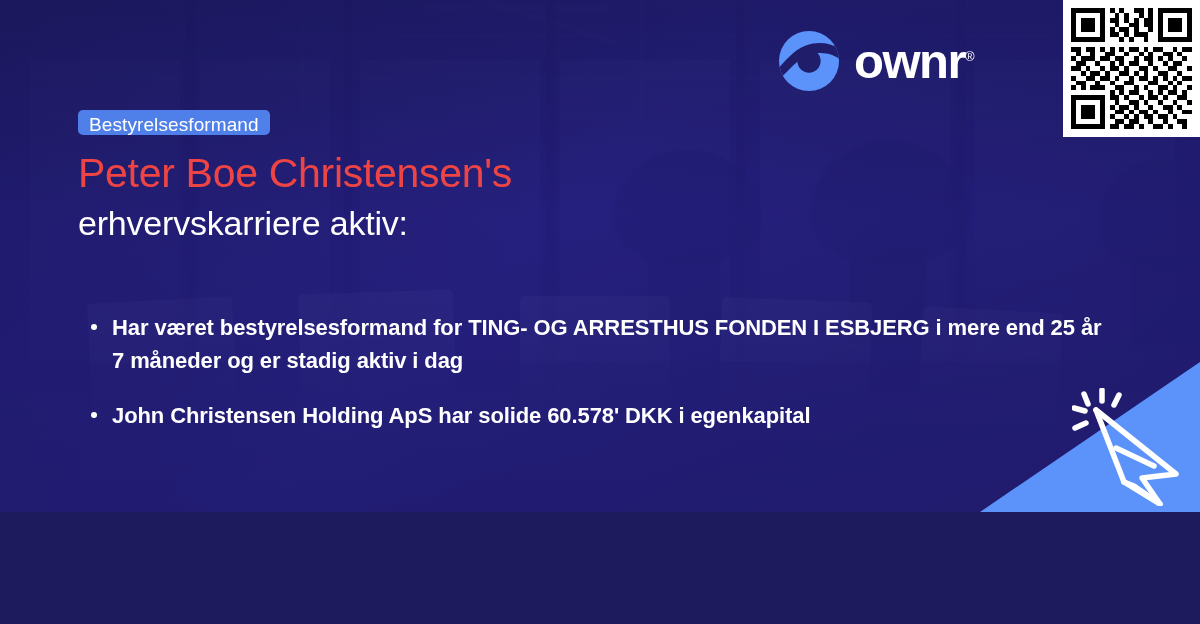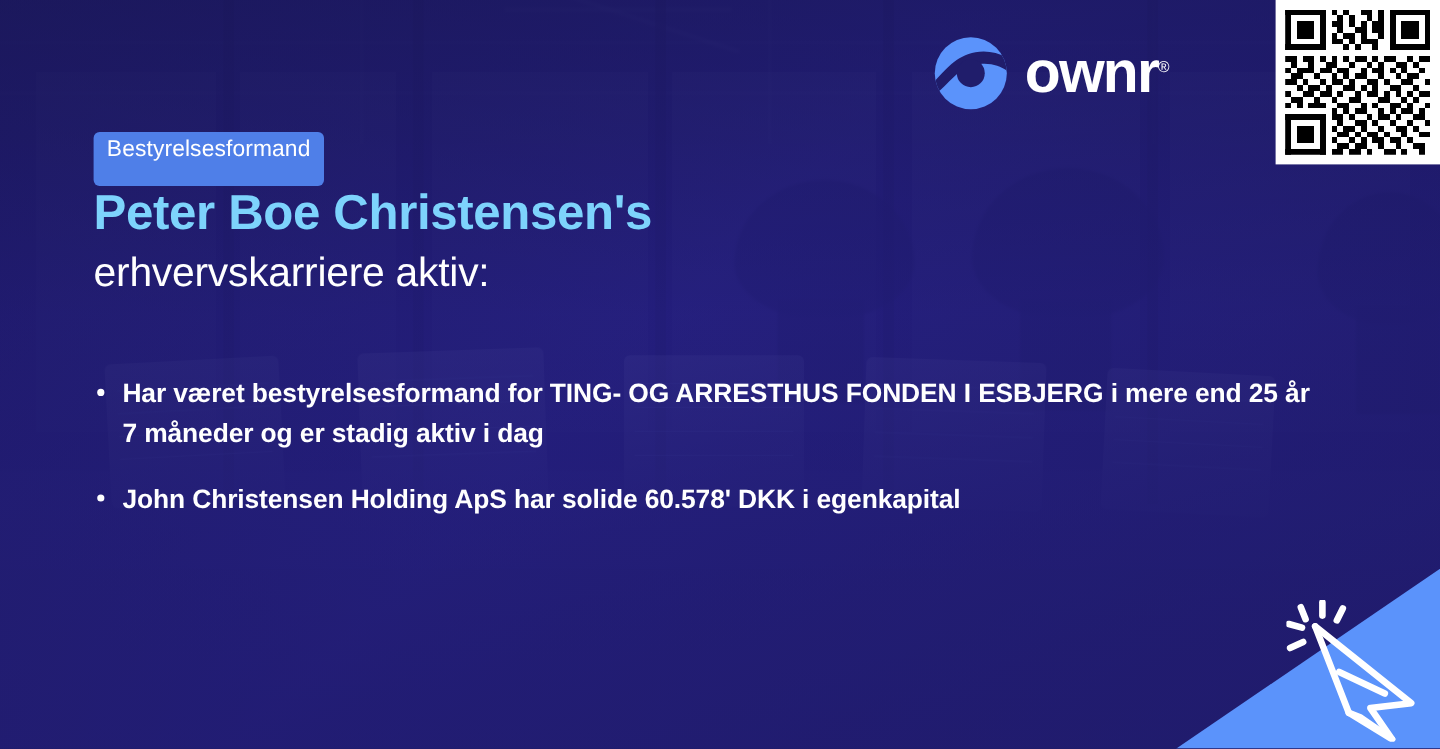--- a/index.html
+++ b/index.html
@@ -5,21 +5,21 @@
 <style>
   html,body{margin:0;padding:0;}
   body{
     width:1200px;height:624px;
     font-family:"Liberation Sans", sans-serif;
     background:#1d1a5e;
     overflow:hidden;
   }
   .canvas{
     position:relative;
-    width:1200px;height:624px;
+    width:1200px;height:512px;
     overflow:hidden;
     background:#241f74;
   }
 
   
   .photo{position:absolute;inset:0;overflow:hidden;}
   .photo .ceiling{
     position:absolute;left:0;top:0;width:1200px;height:120px;
     background:linear-gradient(180deg,#2b2a86 0%,#23216f 100%);
   }
@@ -115,43 +115,44 @@
     letter-spacing:0;
   }
 
   
   .content{position:absolute;left:78px;top:110px;width:1010px;}
   .badge{
     display:inline-block;
     background:#4f7fe8;
     color:#ffffff;
     font-size:19px;
-    padding:5px 11px 20px 11px;
+    padding:5px 11px 0 11px;
     border-radius:5px;
     line-height:1.05;
     letter-spacing:.1px;
   }
   .title{
-    color:#7dd3fc;
+    margin-top:16px;
+    color:#ef4444;
     font-size:41px;
-    font-weight:bold;
+    font-weight:normal;
     letter-spacing:-.3px;
     line-height:1.12;
   }
   .subtitle{
     color:#ffffff;
     font-size:34px;
     font-weight:normal;
     letter-spacing:-.2px;
     line-height:1.2;
     margin-top:6px;
   }
 
   .bullets{
-    position:absolute;left:78px;top:312px;width:1030px;
+    position:absolute;left:88px;top:312px;width:1030px;
     list-style:none;margin:0;padding:0;
   }
   .bullets li{
     position:relative;
     color:#ffffff;
     font-size:22px;
     font-weight:bold;
     line-height:1.48;
     padding-left:24px;
     margin-bottom:23px;

